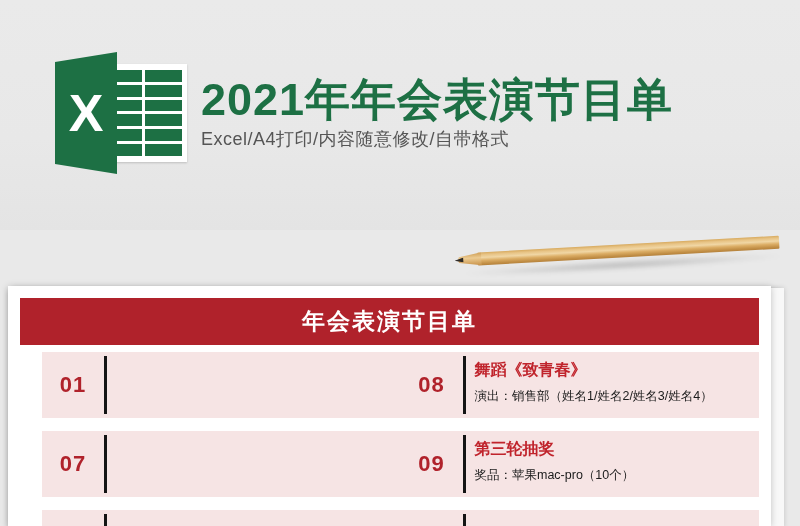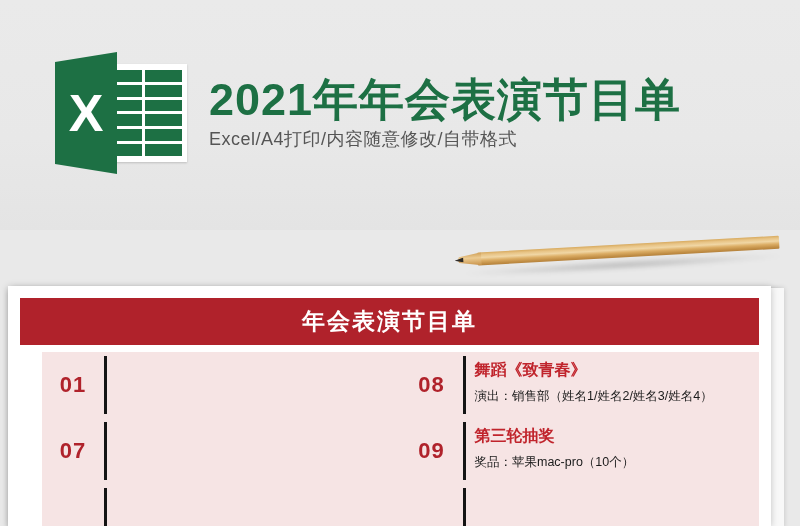--- a/index.html
+++ b/index.html
@@ -40,21 +40,21 @@
     background:#1d7044;
     clip-path:polygon(0 10px,62px 0,62px 122px,0 112px);
   }
   .xl-x{
     position:absolute;left:0;top:0;width:62px;height:122px;
     color:#fff;font-weight:bold;font-size:52px;line-height:122px;
     text-align:center;font-family:"Liberation Sans",sans-serif;
     letter-spacing:0;
   }
   
-  #headline{margin-left:22px;}
+  #headline{margin-left:14px;}
   #title{
     font-size:45px;font-weight:bold;color:#1d7044;
     letter-spacing:1px;line-height:1.05;white-space:nowrap;
     font-family:"Liberation Sans","DejaVu Sans",sans-serif;
   }
   #subtitle{
     margin-top:7px;font-size:18px;color:#555555;
     letter-spacing:.5px;white-space:nowrap;line-height:1.1;
   }
   
@@ -97,21 +97,21 @@
     background:#ffffff;box-shadow:0 1px 7px rgba(0,0,0,.22);
     padding:12px 12px 0 12px;box-sizing:border-box;
   }
   #table-header{
     height:47px;background:#b0222b;
     color:#ffffff;font-size:23px;font-weight:bold;
     display:flex;align-items:center;justify-content:center;
     letter-spacing:2px;
   }
   #rows{margin-top:7px;}
-  .row-pair{display:flex;padding-left:22px;}
+  .row-pair{display:flex;margin-bottom:13px;padding-left:22px;}
   .cell{
     flex:1 1 0;display:flex;background:#f6e4e4;height:66px;
     box-sizing:border-box;overflow:hidden;
   }
   .cell .num{
     flex:0 0 62px;display:flex;align-items:center;justify-content:center;
     color:#b0222b;font-size:22px;font-weight:bold;letter-spacing:1px;
   }
   .cell .bar{flex:0 0 3px;background:#141414;margin:4px 0;}
   .cell .txt{

